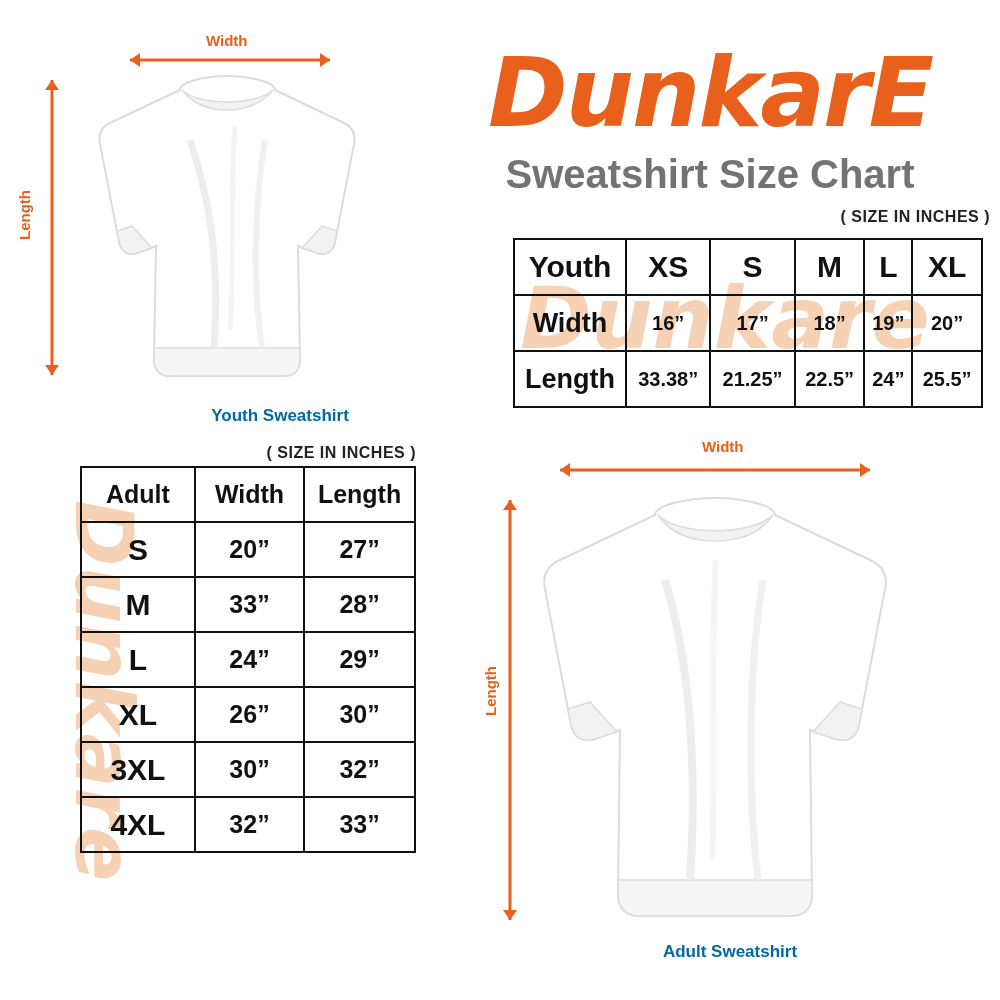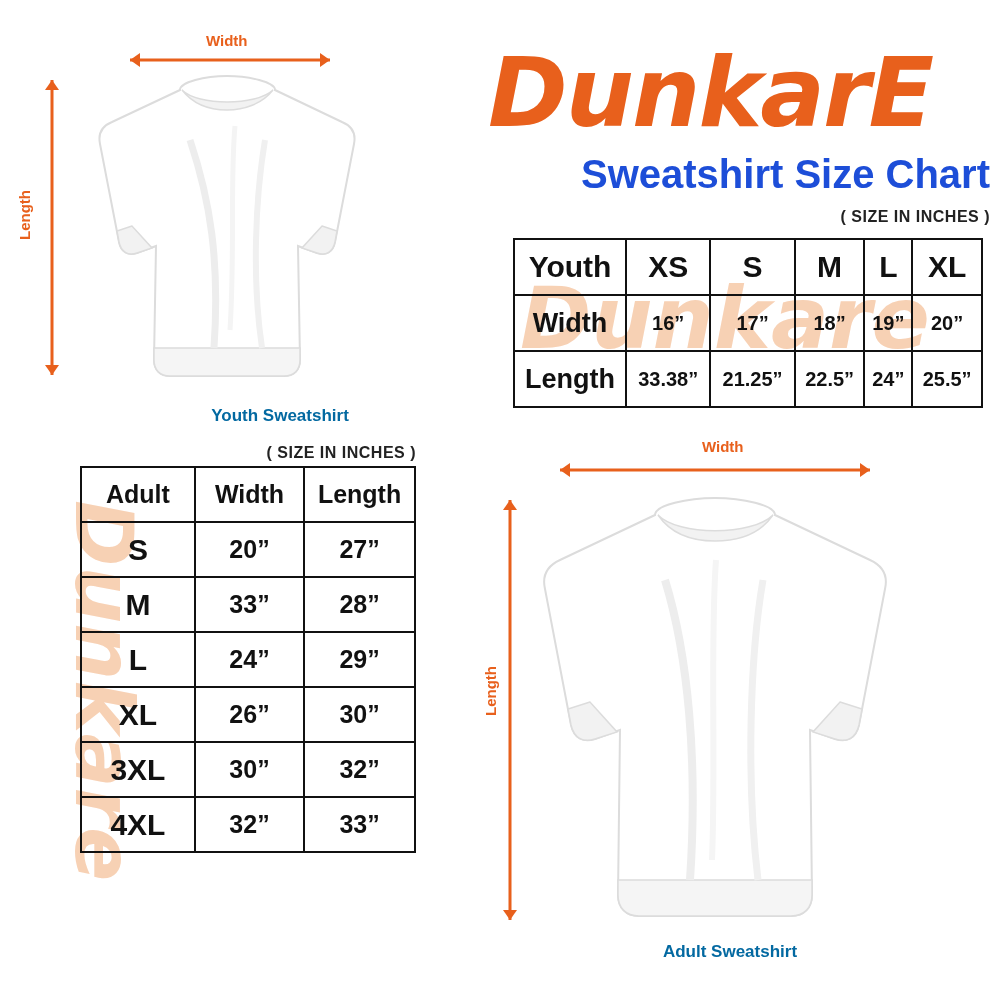--- a/index.html
+++ b/index.html
@@ -32,24 +32,24 @@
     line-height: 130px;
     color: #E8601C;
     letter-spacing: -2px;
     text-align: center;
     white-space: nowrap;
   }
   #chart-title {
     left: 430px;
     top: 152px;
     width: 560px;
-    text-align: right;
+    text-align: center;
     font-size: 40px;
     font-weight: bold;
-    color: #1d4ed8;
+    color: #737373;
     white-space: nowrap;
   }
   .units-note {
     font-size: 16px;
     font-weight: bold;
     color: #222;
     letter-spacing: 0.5px;
     white-space: nowrap;
   }
   #youth-units { left: 430px; top: 208px; width: 560px; text-align: right; padding-right: 18px; }

